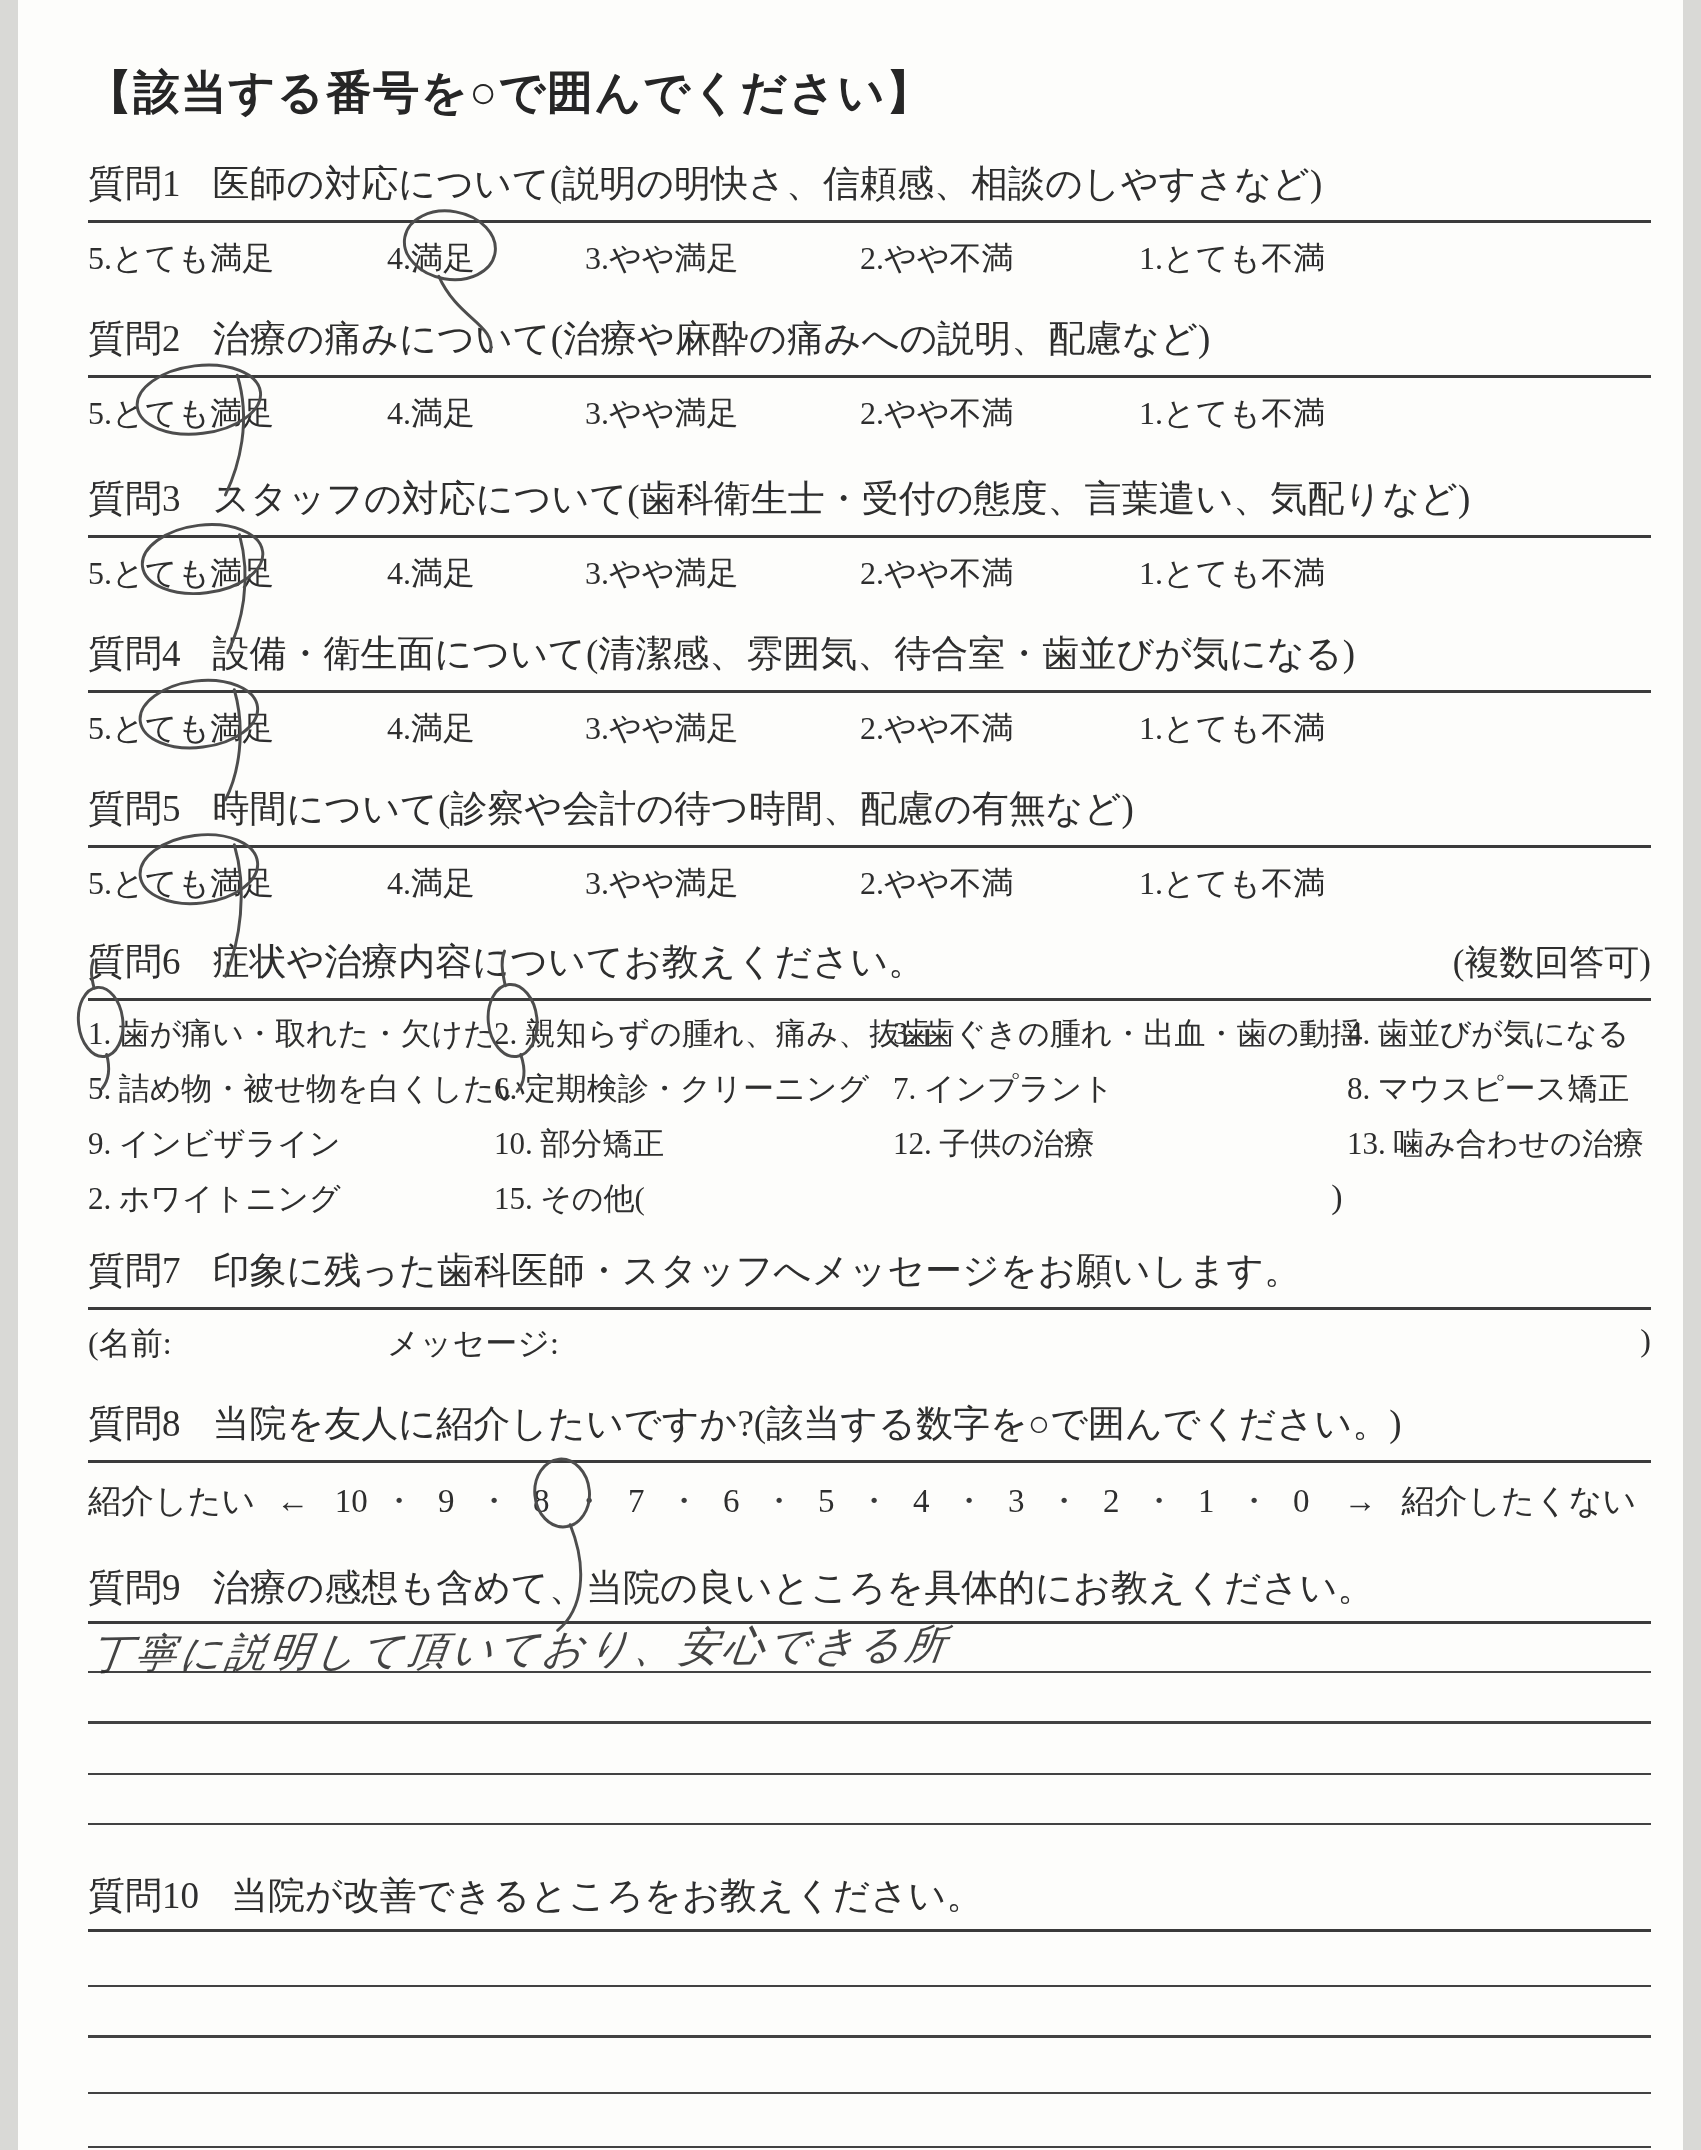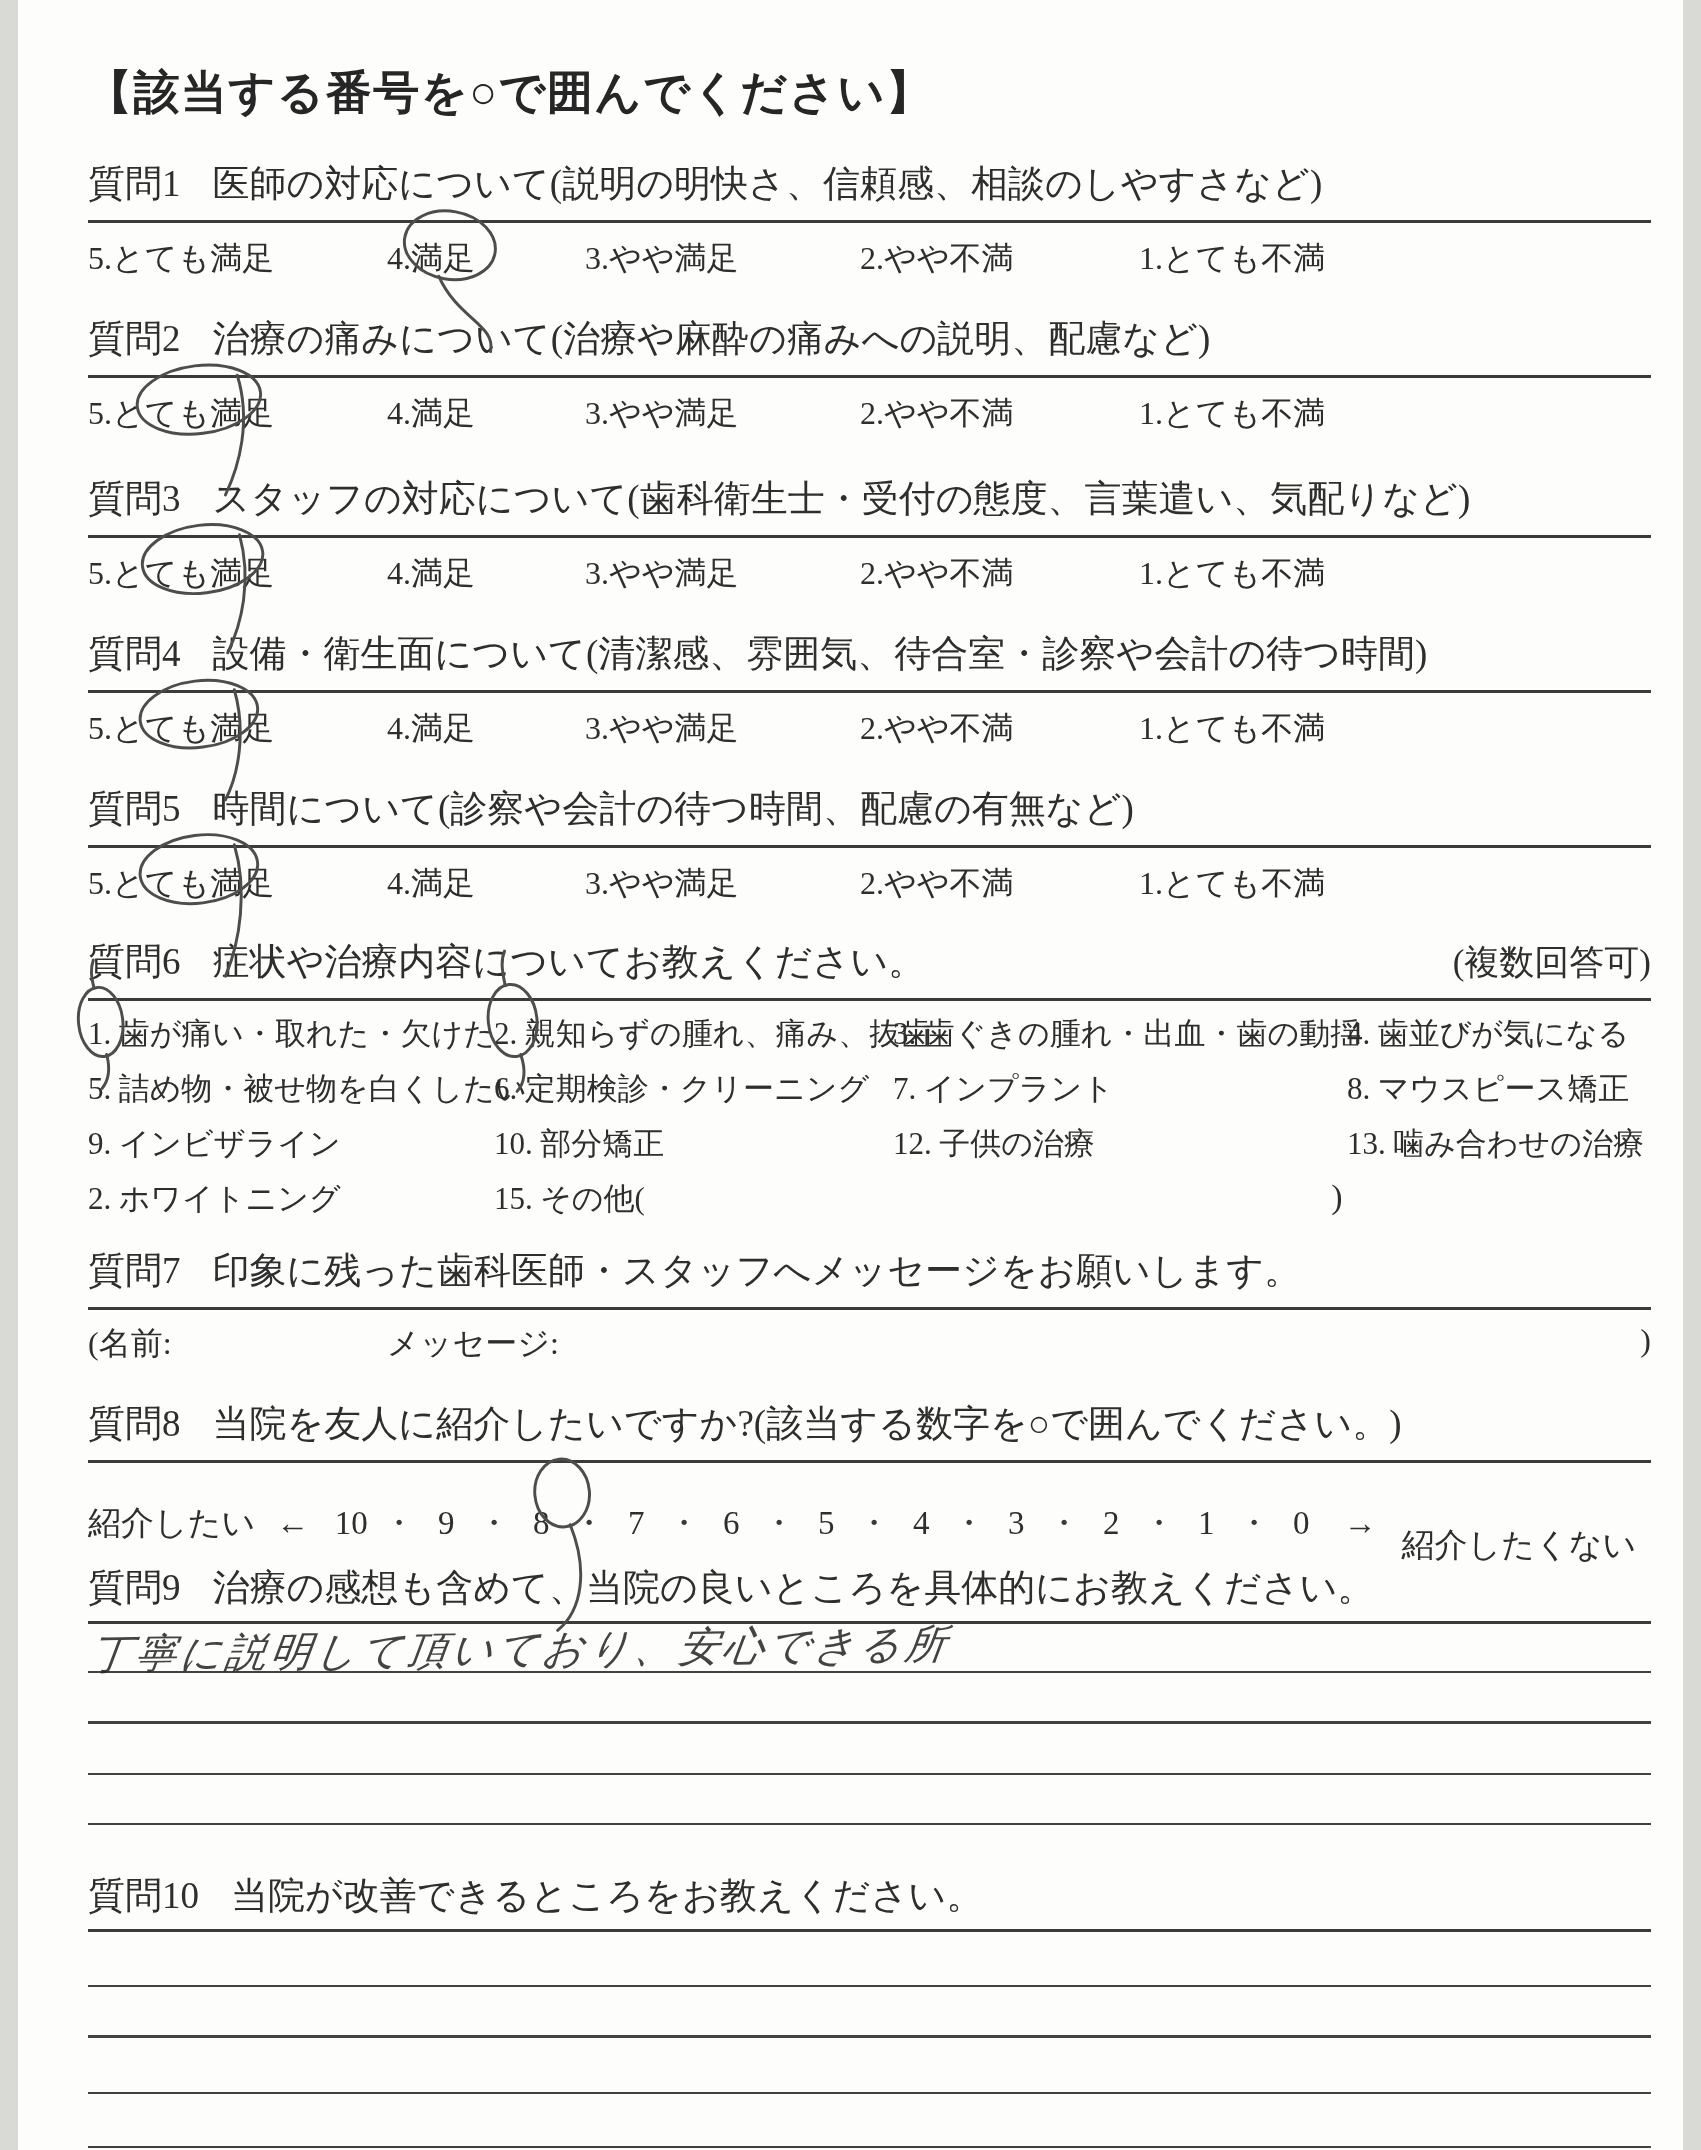--- a/index.html
+++ b/index.html
@@ -31,21 +31,21 @@
   .gnum{margin-right:7.4px;}
   .gparen{justify-content:flex-end;font-size:34px;padding-right:4.4px;}
   .fields{display:flex;align-items:flex-start;font-size:32px;margin-top:11.8px;}
   .f-name{width:299px;}
   .f-msg{flex:1;}
   .scale{display:flex;align-items:center;font-size:33px;margin-top:16px;white-space:nowrap;}
   .sc-left{flex:0 0 auto;}
   .sc-arrow{margin:0 20.7px;flex:0 0 auto;}
   .sc-num{width:43px;text-align:center;flex:0 0 auto;}
   .sc-sep{width:52px;text-align:center;flex:0 0 auto;color:#3a3a3a;}
-  .sc-right{margin-left:4.4px;flex:0 0 auto;margin-top:44px;}
+  .sc-right{margin-left:4.4px;flex:0 0 auto;}
   .ansline{margin-top:47px;}
   .hand{
     position:absolute;left:3px;top:55px;width:1181px;
     font-size:41px;color:#2a2a2a;
     font-style:italic;letter-spacing:3.7px;opacity:.88;
     transform:rotate(-0.7deg) skewX(-8deg);
     white-space:nowrap;
   }
   .marks{position:absolute;left:0;top:0;pointer-events:none;}
   .marks *{stroke:#4d4d4d;stroke-width:4;fill:none;stroke-linecap:round;}
@@ -98,21 +98,21 @@
       <span class="o2">4.満足</span>
       <span class="o3">3.やや満足</span>
       <span class="o4">2.やや不満</span>
       <span class="o5">1.とても不満</span>
     </div>
   </section>
 
   <section class="sec" style="top:631px">
     <div class="q-head">
       <span class="q-label">質問4</span>
-      <span class="q-topic">設備・衛生面について(清潔感、雰囲気、待合室・診察や会計の待つ時間)</span>
+      <span class="q-topic">設備・衛生面について(清潔感、雰囲気、待合室・歯並びが気になる)</span>
     </div>
     <div class="rule"></div>
     <div class="opts">
       <span class="o1">5.とても満足</span>
       <span class="o2">4.満足</span>
       <span class="o3">3.やや満足</span>
       <span class="o4">2.やや不満</span>
       <span class="o5">1.とても不満</span>
     </div>
   </section>

